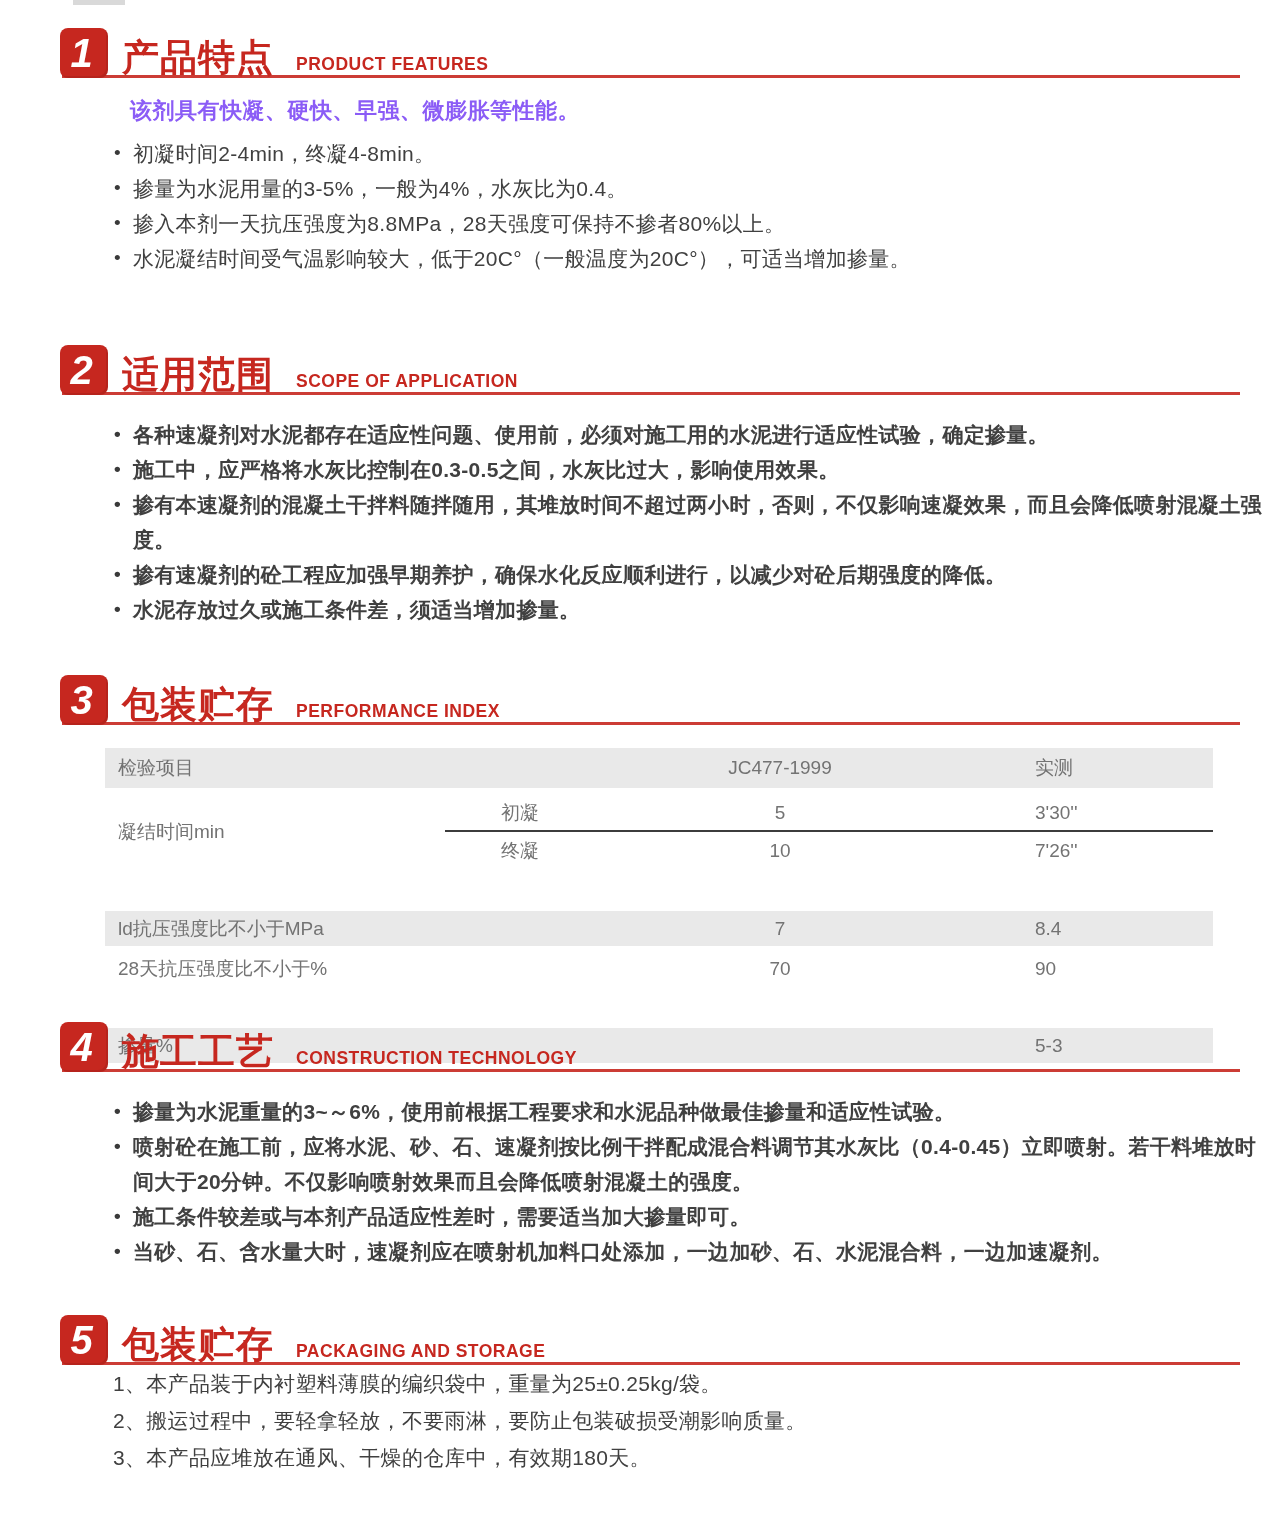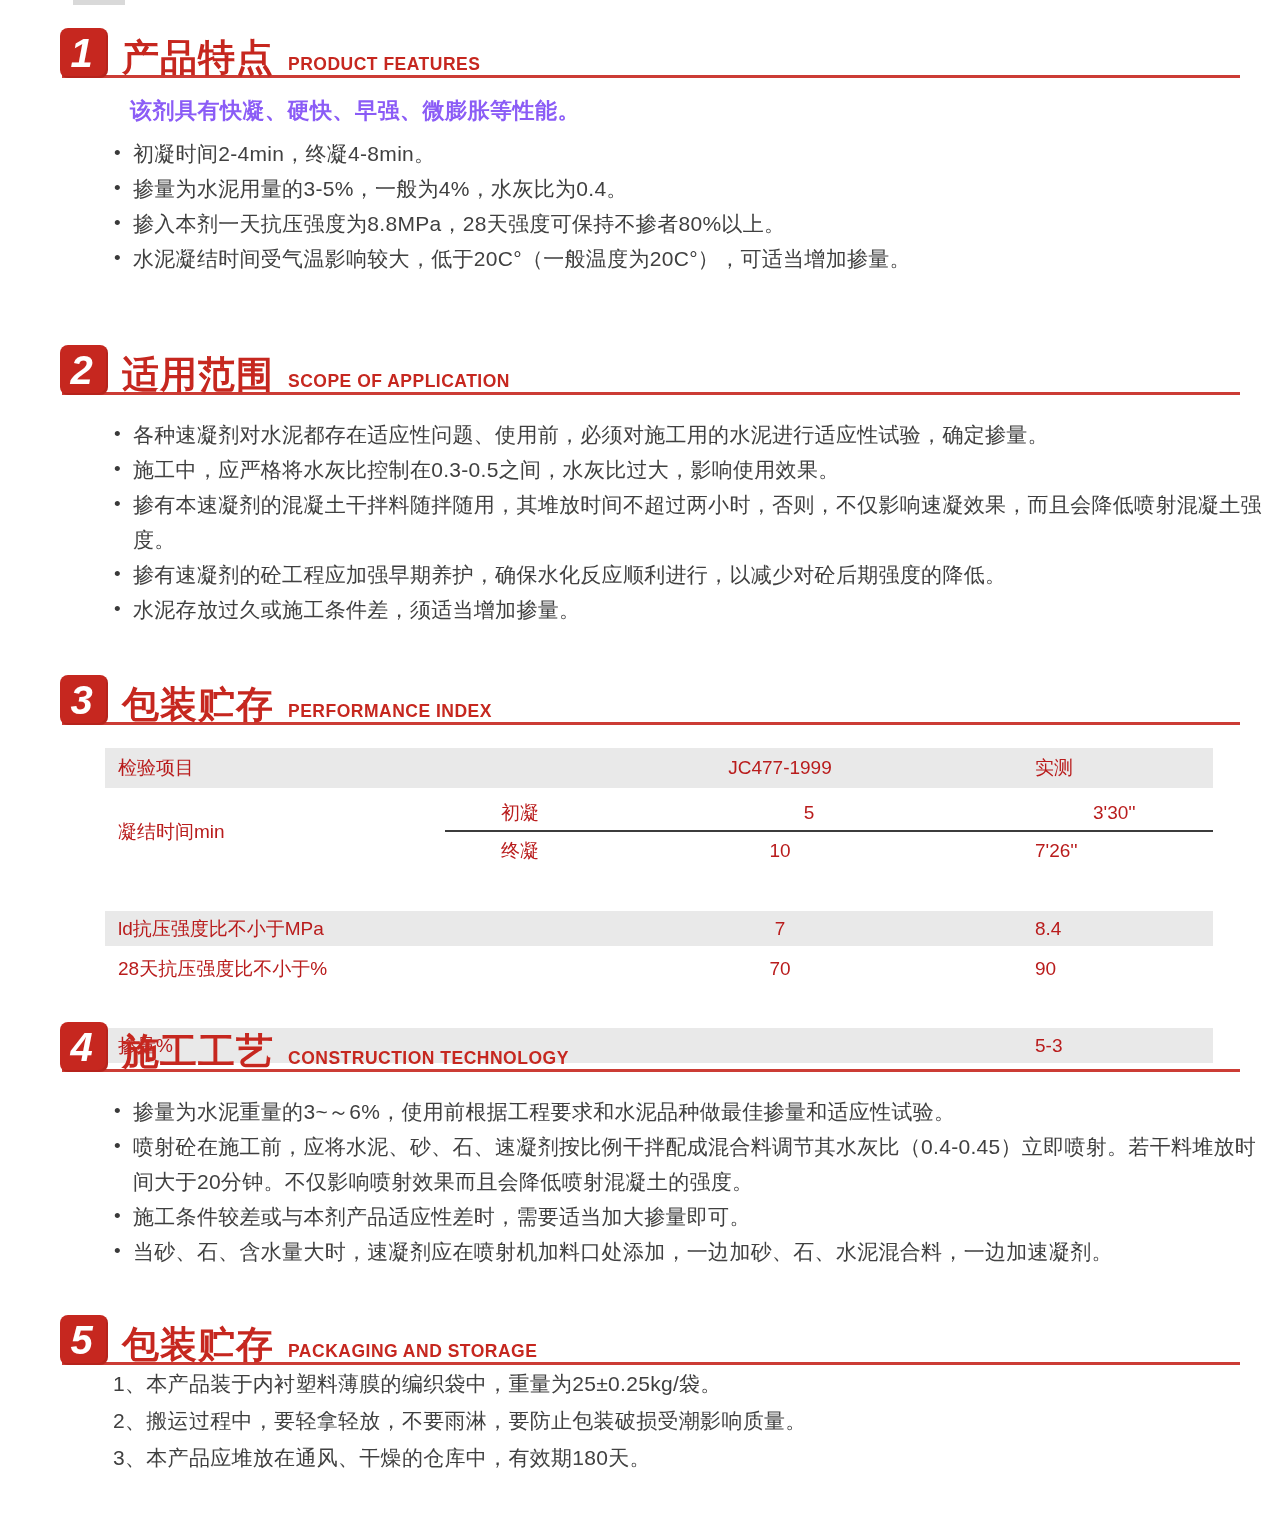--- a/index.html
+++ b/index.html
@@ -41,67 +41,67 @@
     position:absolute;left:0;top:0;width:48px;height:50px;
     background:var(--accent);
     border-radius:8px 8px 8px 8px;
     color:#fff;display:flex;align-items:center;justify-content:center;
     font-size:40px;font-weight:bold;font-style:italic;
     z-index:2;padding-right:5px;
     box-shadow:inset -2px -2px 0 rgba(0,0,0,0.08);
   }
   .titles{
     position:absolute;left:62px;bottom:2px;
-    display:flex;align-items:baseline;gap:14px;z-index:1;white-space:nowrap;
+    display:flex;align-items:baseline;gap:22px;z-index:1;white-space:nowrap;
   }
   .title-zh{
     font-size:37px;font-weight:800;color:var(--accent);
     letter-spacing:1px;line-height:1;
   }
   .title-en{
     font-size:17.5px;font-weight:700;color:var(--accent);
     letter-spacing:.5px;
   }
 
   
   .intro{
     margin:18px 0 4px 70px;
     font-size:22px;font-weight:700;color:#8b5cf6;letter-spacing:.5px;
   }
   ul.bullets{list-style:none;margin:10px 0 0 0;padding:0;}
-  ul.bullets.mt{margin-top:22px;}
+  ul.bullets.mt{margin-top:22px;font-weight:bold;}
   .bullets li{
     position:relative;padding-left:73px;
     font-size:21px;line-height:35px;color:var(--text);
     letter-spacing:.3px;
   }
   .bullets li::before{
     content:"\2022";
     position:absolute;left:54px;top:-1px;
     color:#3a3a3a;font-size:19px;
   }
 
   
-  .ptable{margin:23px 0 0 45px;width:1108px;font-size:19px;color:#b91c1c;}
+  .ptable{margin:23px 0 0 45px;width:1108px;font-size:19px;color:#737373;}
   .cell{display:flex;align-items:center;}
   .c1{padding-left:13px;}
   .c2,.c2s{justify-content:center;}
   .c3,.c3s{justify-content:center;}
   .c4,.c4s{padding-left:70px;}
   .t-head{
     display:grid;grid-template-columns:340px 150px 370px 1fr;
     height:40px;background:var(--table-row-gray);margin-bottom:7px;
   }
   .t-group{display:grid;grid-template-columns:340px 1fr;background:#fff;}
   .g-label{padding-left:13px;}
   .srow{
     display:grid;grid-template-columns:150px 370px 1fr;
     height:37px;align-items:center;
   }
-  .srow-first{border-bottom:2px solid #3c3c3c;gap:29px;}
+  .srow-first{border-bottom:2px solid #3c3c3c;}
   .trow3{
     display:grid;grid-template-columns:490px 370px 1fr;
     height:35px;align-items:center;margin-top:5px;
   }
   .trow3 .c12{padding-left:13px;display:flex;align-items:center;}
   .row-gray{background:var(--table-row-gray);margin-top:42px;}
   .row-white{background:#fff;}
 
   
   .plist{}

